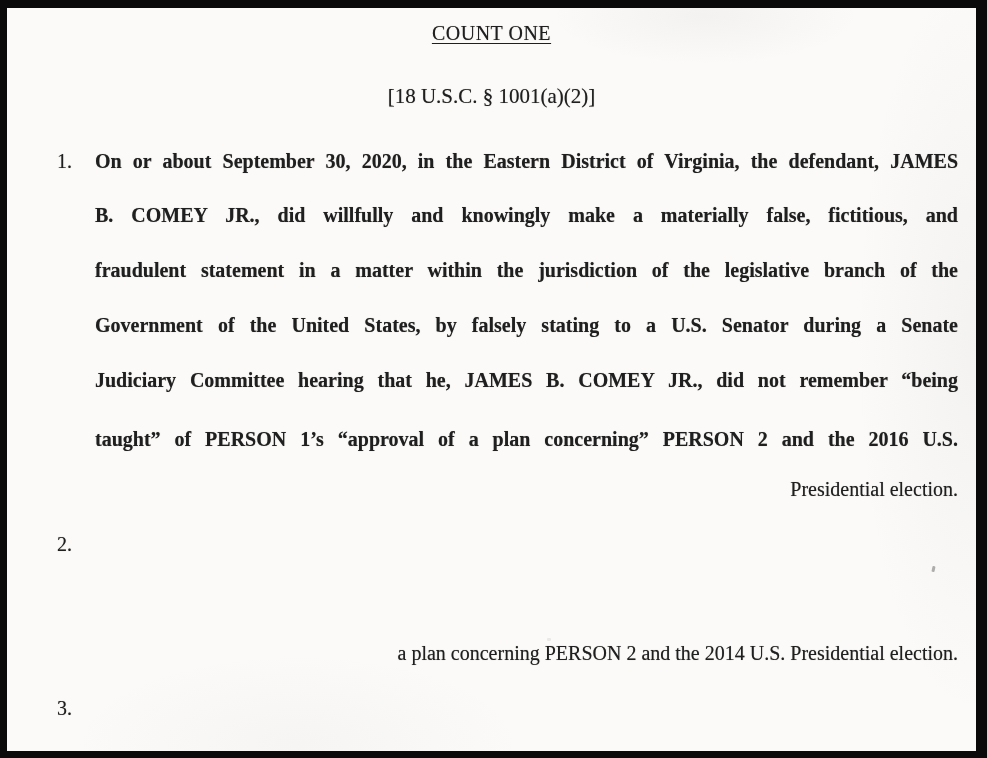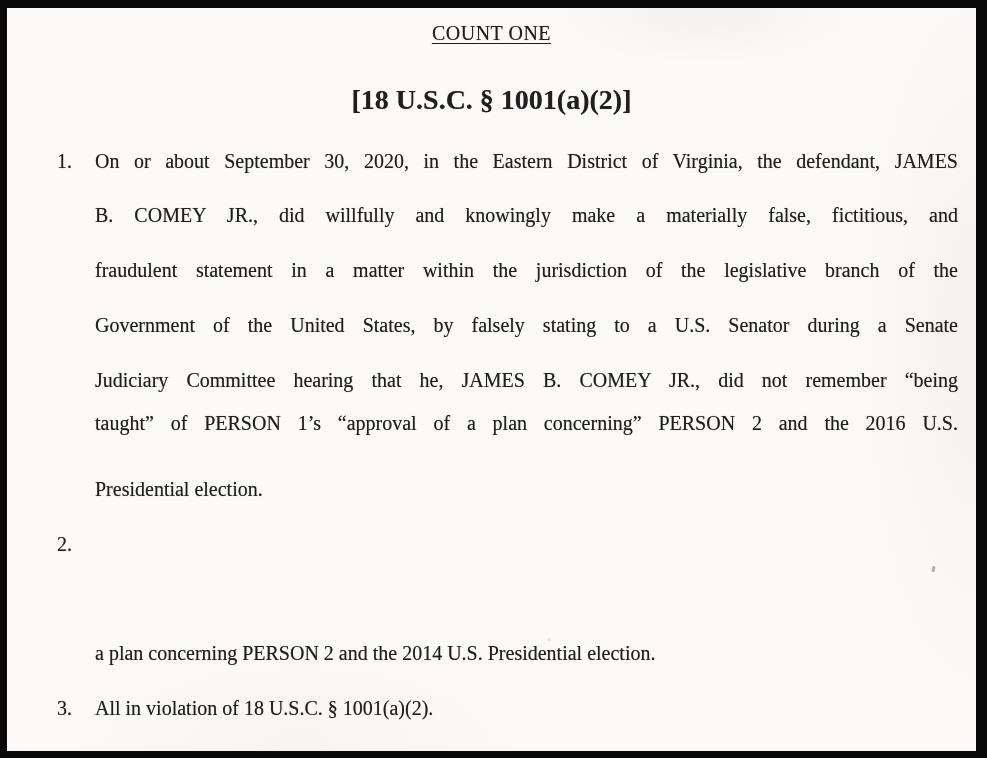--- a/index.html
+++ b/index.html
@@ -29,37 +29,39 @@
 
   
   .hline {
     position: absolute; left: 0; right: 0;
     text-align: center;
     white-space: nowrap;
   }
   .h-title   { top: 14px; font-size: 20px; letter-spacing: 0.5px; }
   .h-title span { text-decoration: underline; text-underline-offset: 3px; text-decoration-thickness: 1.4px; }
   .h-subtitle { top: 44px; font-size: 20.5px; letter-spacing: 0.2px; }
-  .h-citation { top: 76px; font-size: 28px; font-weight: bold; }
+  .h-citation { top: 76px; font-size: 21px; }
 
   
   .pnum {
     position: absolute; left: 50px; width: 32px;
     font-size: 20px; line-height: 22px; height: 22px;
     white-space: nowrap;
   }
   .bline {
     position: absolute; left: 88px; width: 863px;
     font-size: 20px; line-height: 22px; height: 22px;
     white-space: nowrap;
+    text-align: right;
   }
   .bline.just {
     white-space: normal;
     text-align: justify;
     text-align-last: justify;
+    font-weight: bold;
   }
   
   .speck { position: absolute; background: rgba(40,40,40,0.65); border-radius: 1px; }
   .speck.s1 { left: 925px; top: 558px; width: 3px; height: 6px; transform: rotate(12deg); opacity: .55; }
   .speck.s2 { left: 540px; top: 630px; width: 4px; height: 3px; opacity: .12; }
 </style>
 </head>
 <body>
 
 <div class="scan-frame">
@@ -69,25 +71,24 @@
       <span>COUNT ONE</span>
     </div>
     <div class="hline h-citation">[18 U.S.C. § 1001(a)(2)]</div>
 
     <div class="pnum" style="top:142px">1.</div>
     <div class="bline just" style="top:142px">On or about September 30, 2020, in the Eastern District of Virginia, the defendant, JAMES</div>
     <div class="bline just" style="top:196px">B. COMEY JR., did willfully and knowingly make a materially false, fictitious, and</div>
     <div class="bline just" style="top:251px">fraudulent statement in a matter within the jurisdiction of the legislative branch of the</div>
     <div class="bline just" style="top:361px">Judiciary Committee hearing that he, JAMES B. COMEY JR., did not remember “being</div>
     <div class="bline just" style="top:306px">Government of the United States, by falsely stating to a U.S. Senator during a Senate</div>
-    <div class="bline just" style="top:404px">taught” of PERSON 1’s “approval of a plan concerning” PERSON 2 and the 2016 U.S.</div>
+    <div class="bline just" style="top:420px">taught” of PERSON 1’s “approval of a plan concerning” PERSON 2 and the 2016 U.S.</div>
     <div class="bline" style="top:470px">Presidential election.</div>
 
     <div class="pnum" style="top:525px">2.</div>
     <div class="bline" style="top:634px">a plan concerning PERSON 2 and the 2014 U.S. Presidential election.</div>
 
     <div class="pnum" style="top:689px">3.</div>
-    <div class="bline" style="top:689px">All in violation of 18 U.S.C. § 1001(a)(2).</div>
 
     <div class="speck s1"></div>
     <div class="speck s2"></div>
   </div>
 </div>
 
 </body></html>

